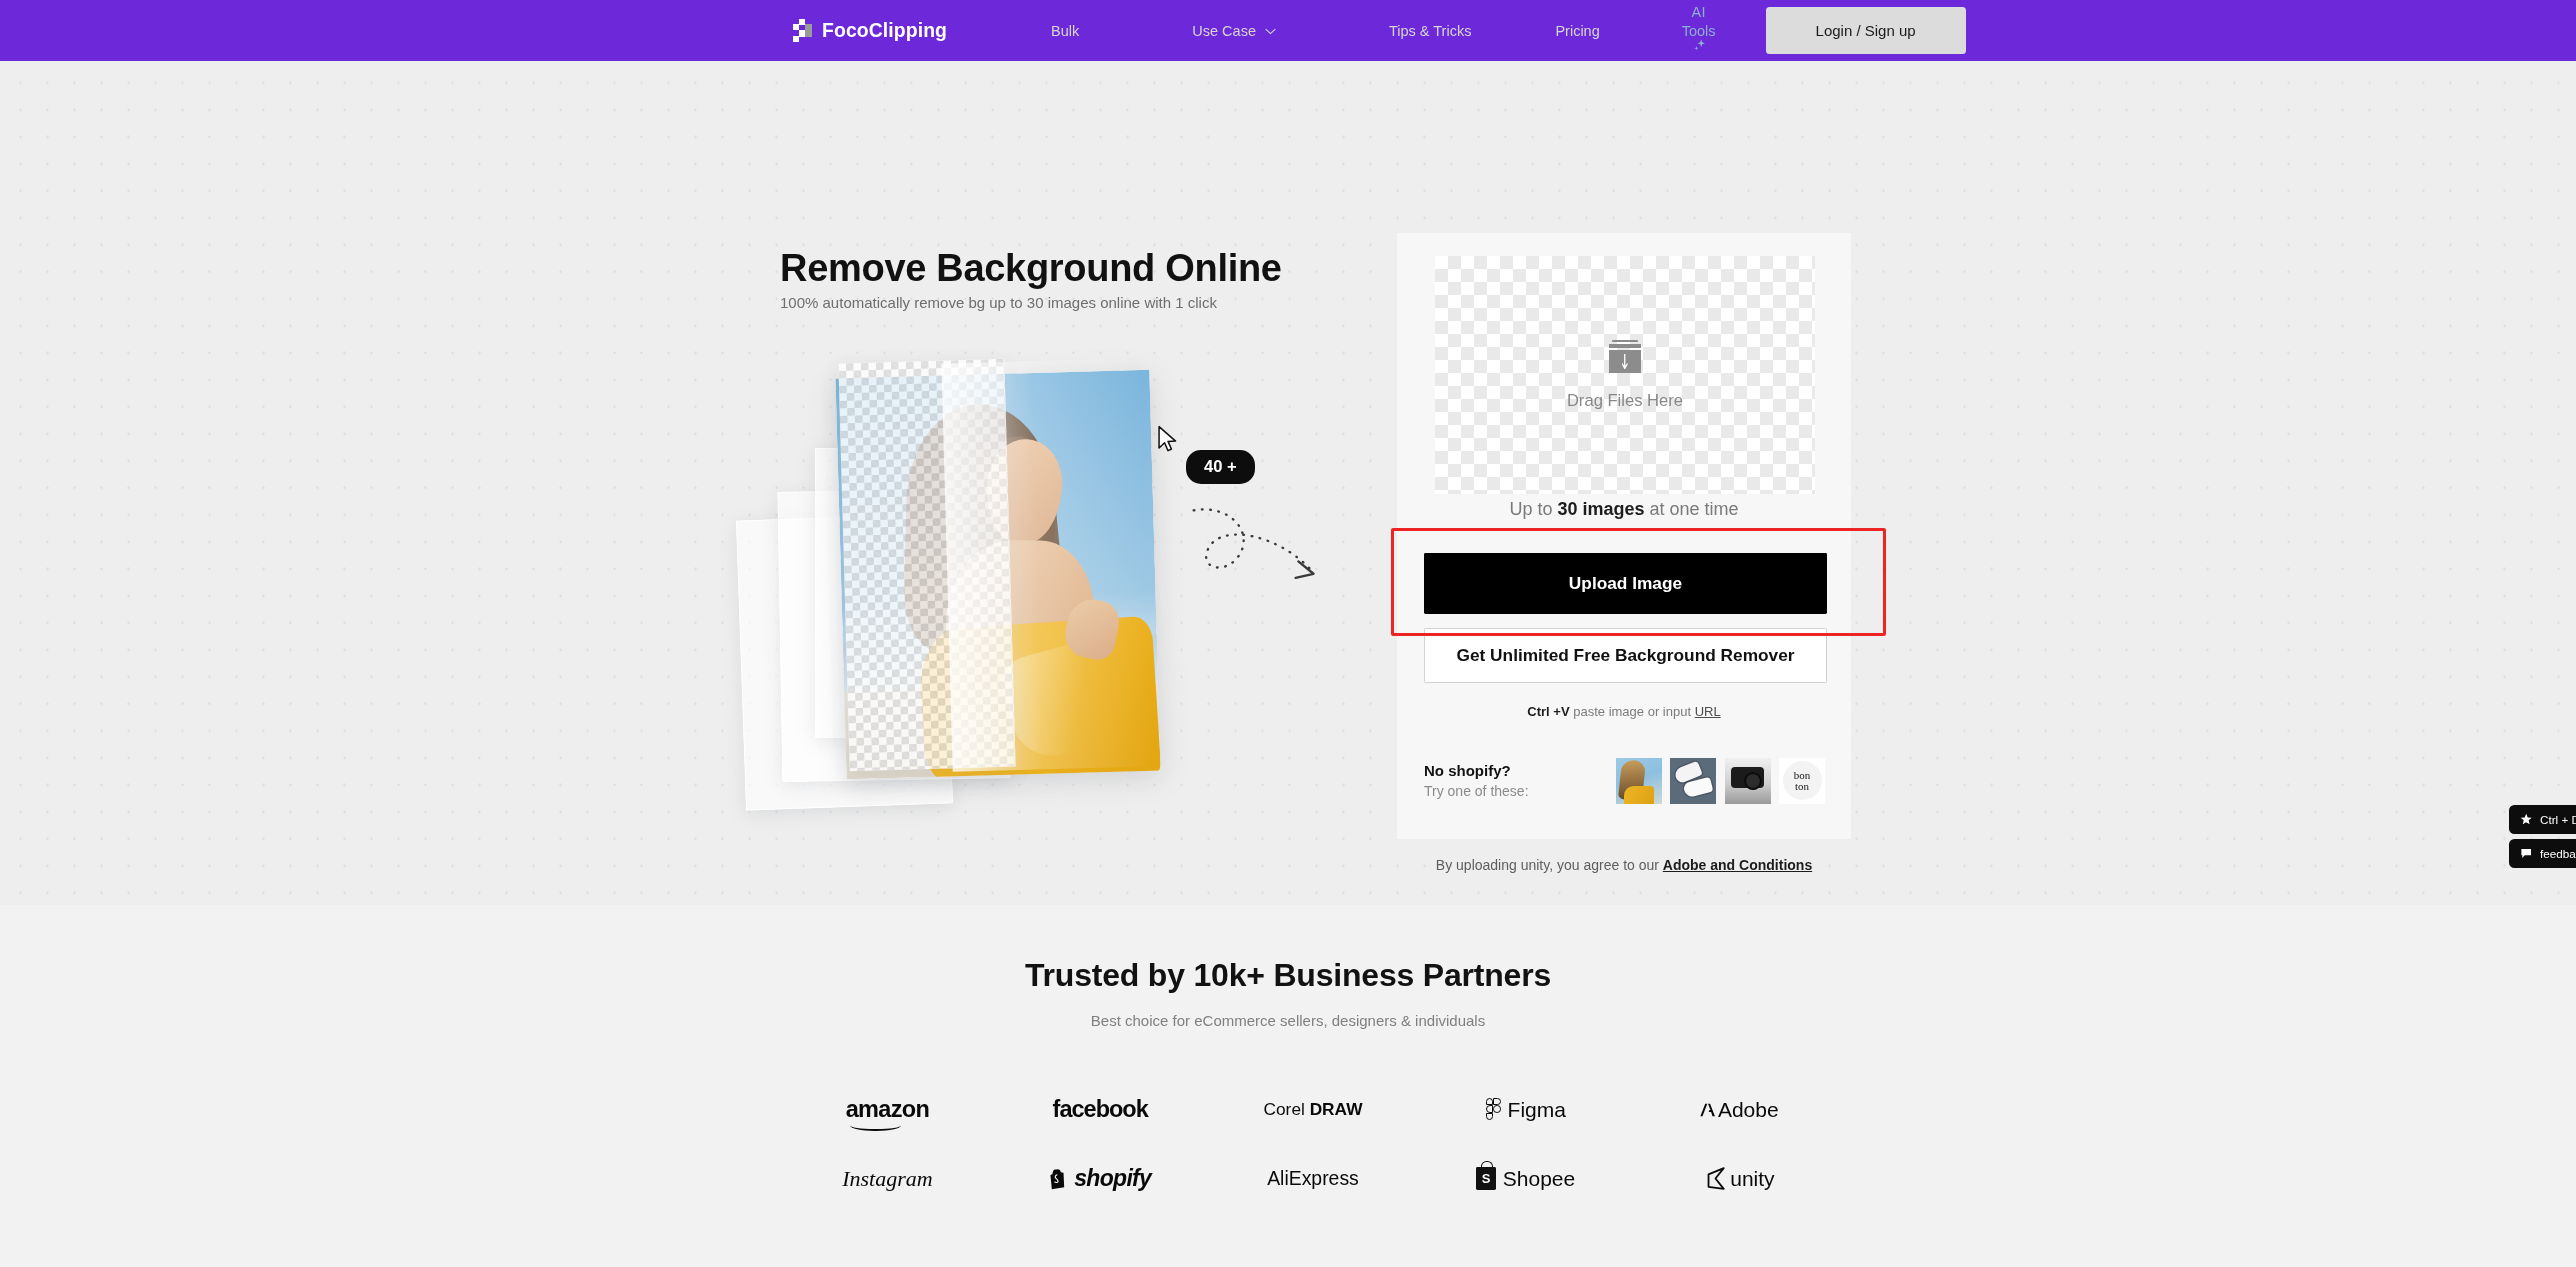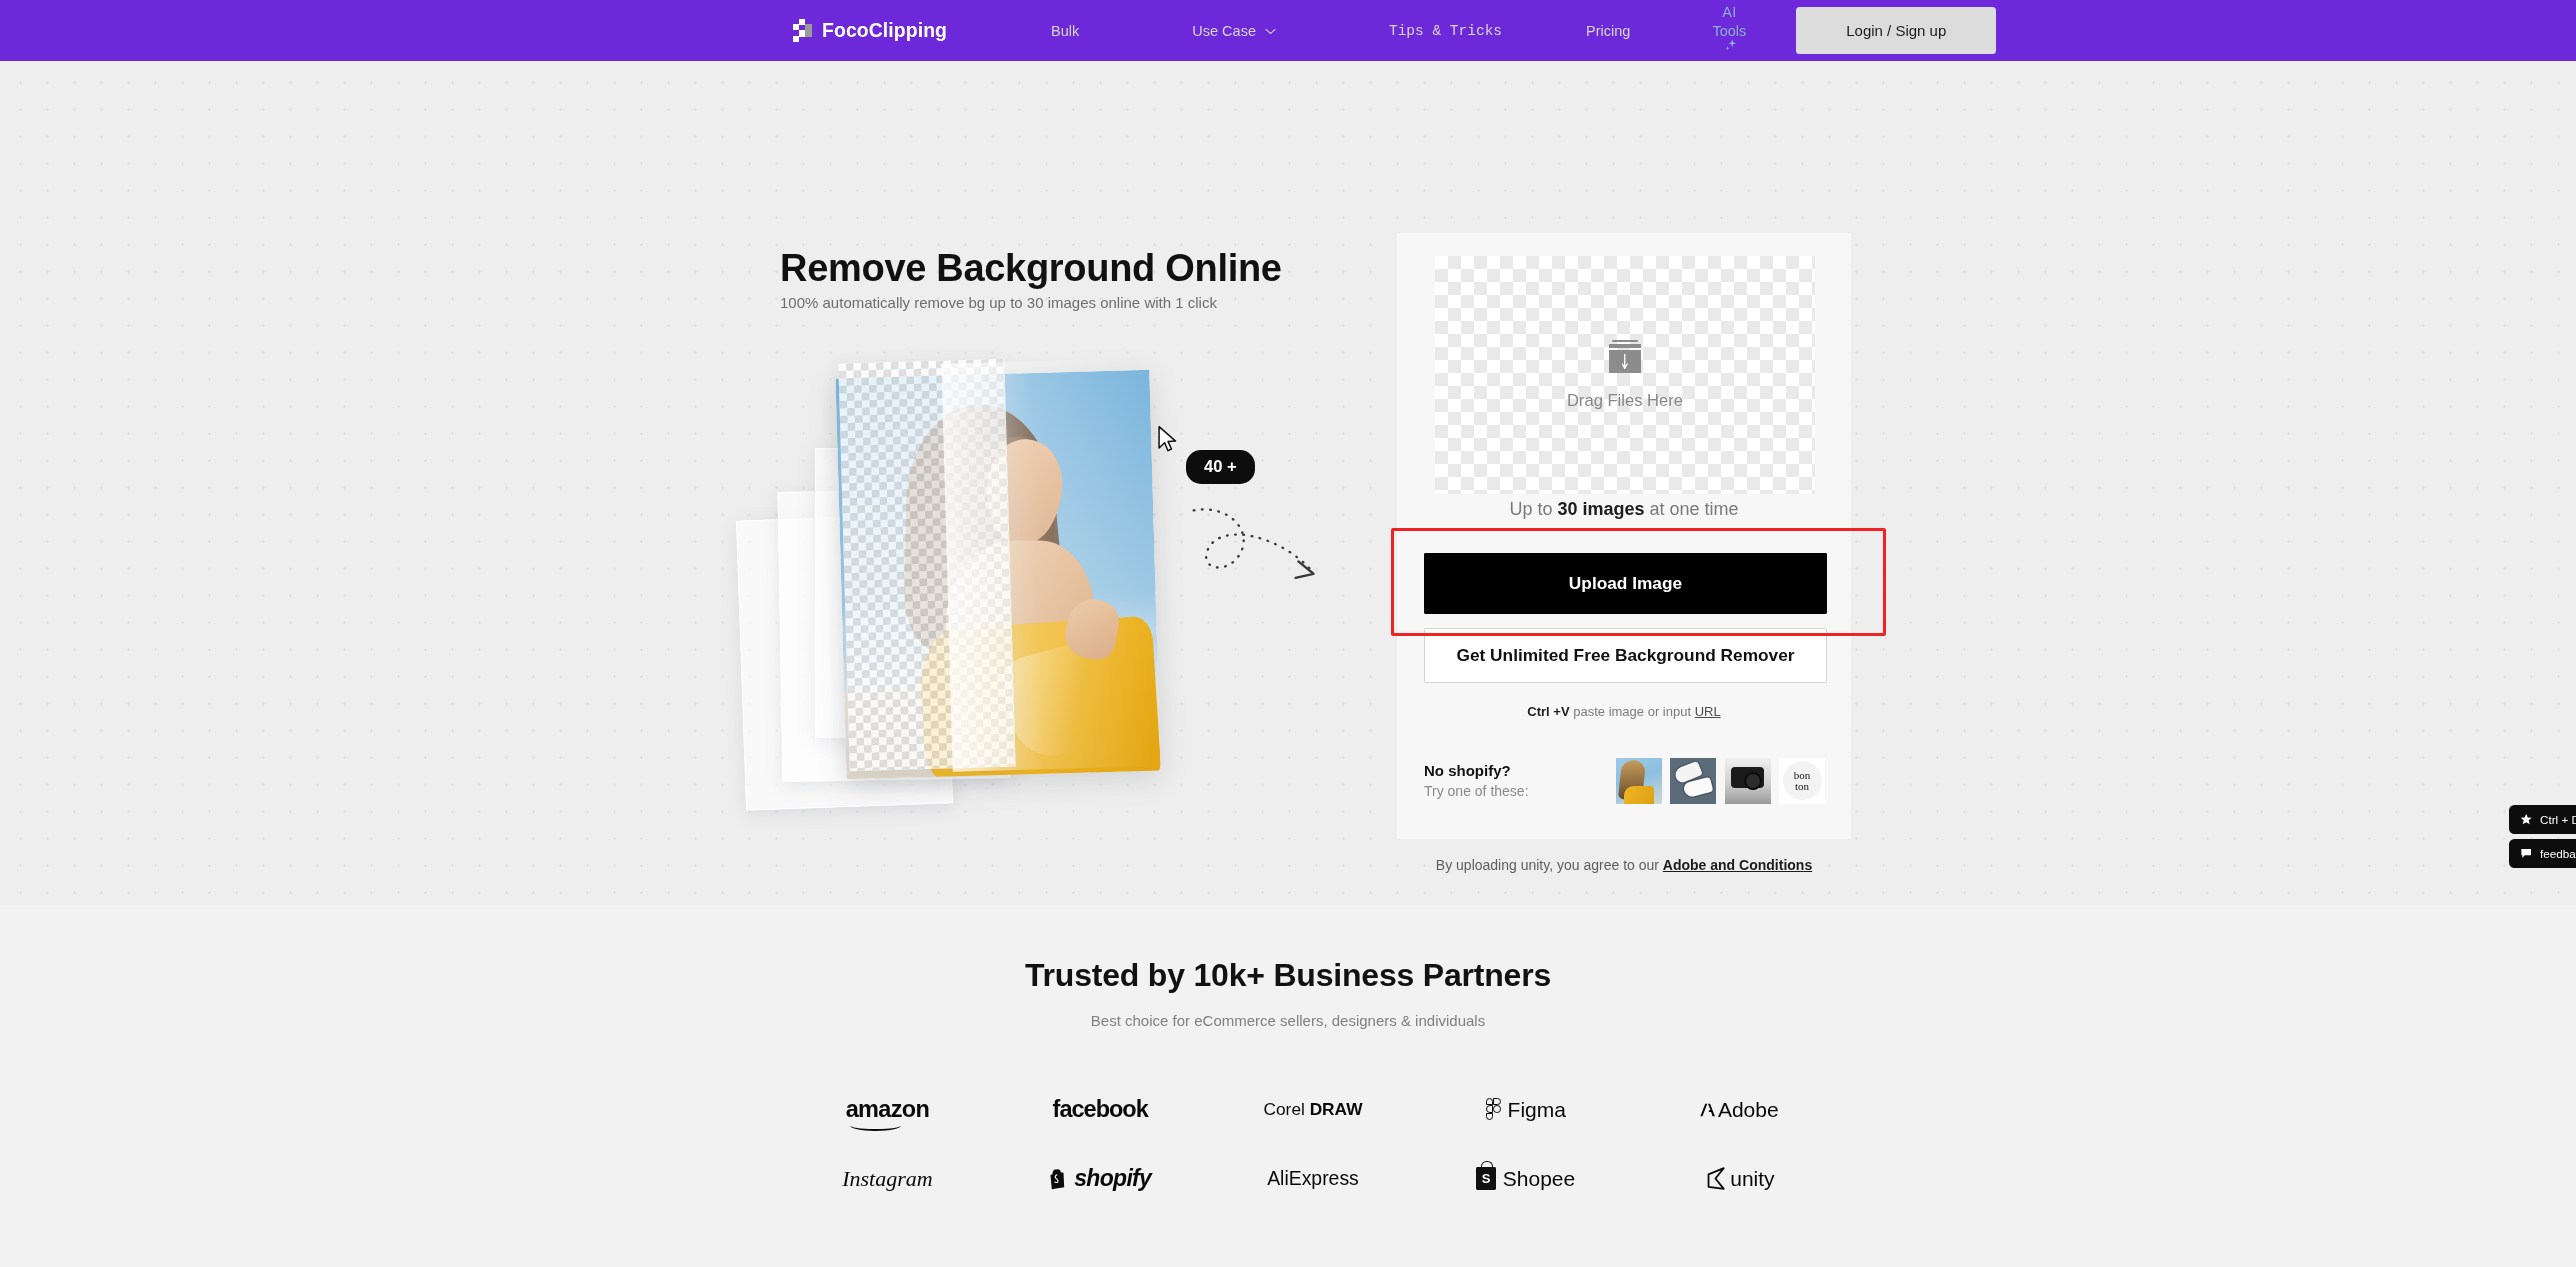--- a/index.html
+++ b/index.html
@@ -82,21 +82,21 @@
     font-size: 14.5px;
     white-space: nowrap;
     cursor: pointer;
     display: flex;
     align-items: center;
     gap: 9px;
   }
 
   .nav-gap-1 { margin-right: 113px; }
   .nav-gap-2 { margin-right: 113px; }
-  .nav-gap-3 { margin-right: 84px; font-family: Liberation Mono, monospace; }
+  .nav-gap-3 { margin-right: 84px; }
   .nav-gap-4 { margin-right: 82px; }
   .nav-gap-5 { margin-right: 50px; flex-direction: column; }
 
   .chev {
     width: 11px; height: 7px;
     flex: 0 0 auto;
     position: relative;
     top: 0.7px;
   }
   .chev svg { display: block; }

